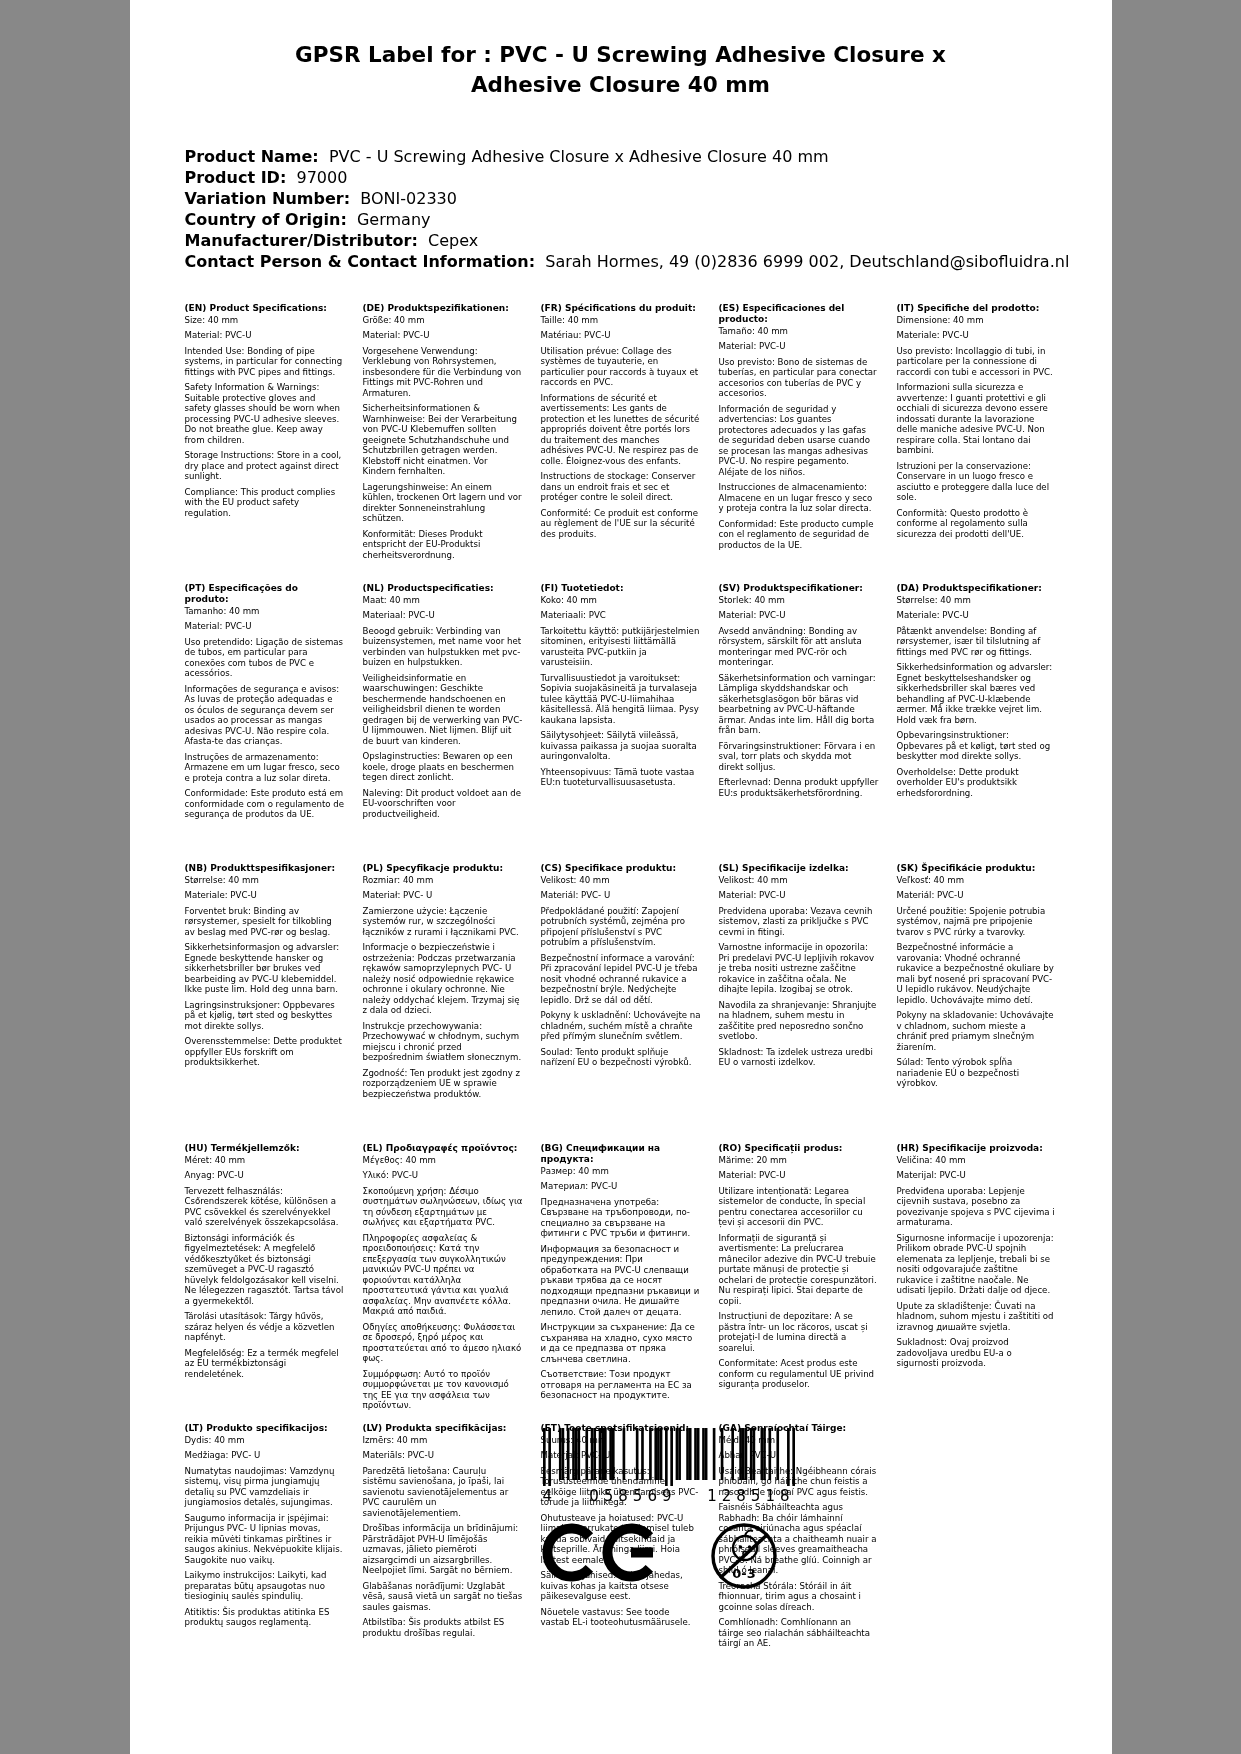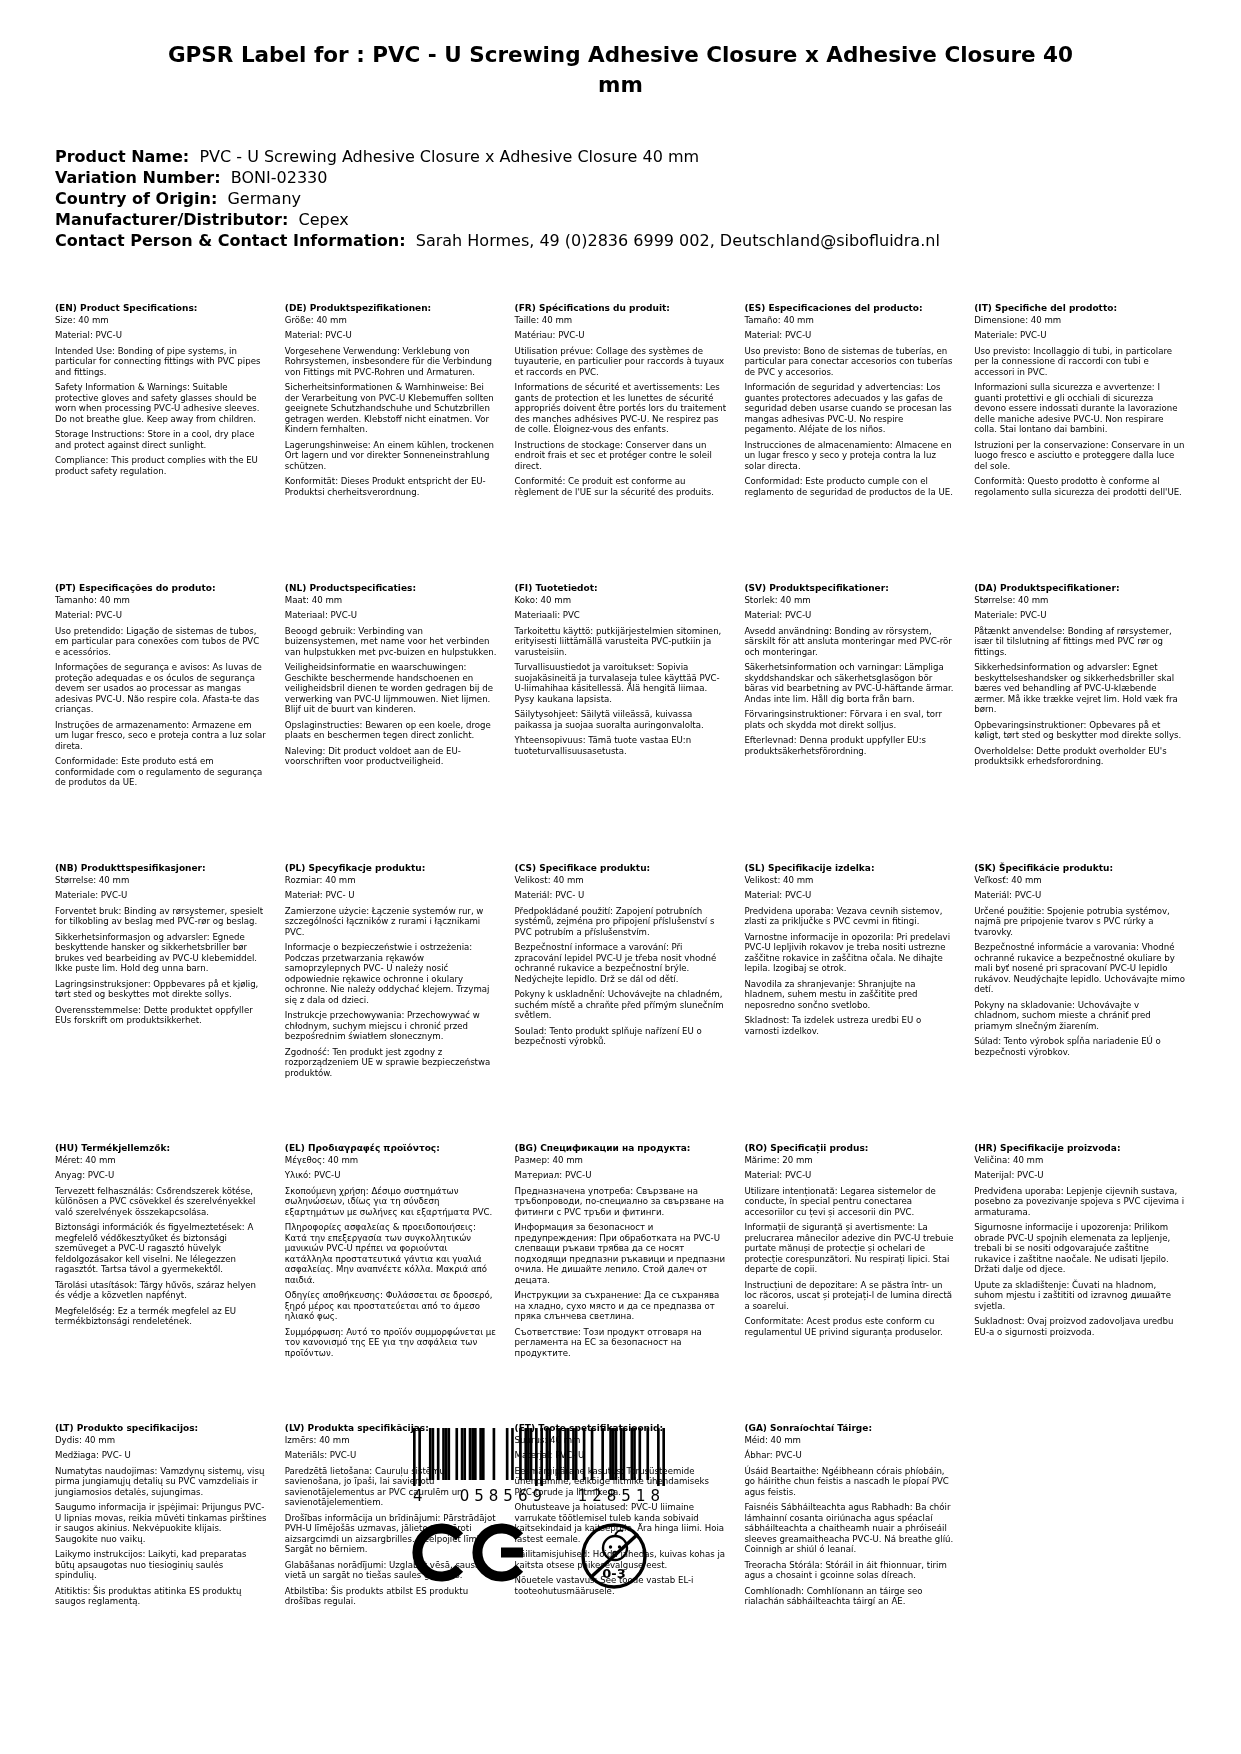--- a/index.html
+++ b/index.html
@@ -1,17 +1,17 @@
 <!DOCTYPE html>
 <html><head>
 <meta charset="utf-8">
 <style>
   html,body{margin:0;padding:0;background:#888;}
   .page{
-    position:relative;width:1241px;height:1754px;background:#ffffff;margin:0 auto;
+    position:relative;width:982px;height:1754px;background:#ffffff;margin:0 auto;
     font-family:"DejaVu Sans",sans-serif;color:#000;overflow:hidden;
   }
   .title{
     position:absolute;top:40px;left:160px;right:160px;margin:0;
     text-align:center;font-size:21.5px;font-weight:bold;line-height:1.38;
     font-family:"DejaVu Sans",sans-serif;
   }
   .product-info{position:absolute;top:146px;left:55px;right:55px;font-size:16px;line-height:21px;}
   .pi-row{white-space:nowrap;}
   .pi-label{font-weight:bold;}
@@ -37,20 +37,21 @@
 </style>
 </head>
 <body>
 
 <div class="page">
 
   <h1 class="title">GPSR Label for : PVC - U Screwing Adhesive Closure x Adhesive Closure 40 mm</h1>
 
   <div class="product-info" id="product-info">
       <div class="pi-row"><span class="pi-label">Product Name:</span><span class="pi-value">&nbsp; PVC - U Screwing Adhesive Closure x Adhesive Closure 40 mm</span></div>
+      <div class="pi-row"><span class="pi-label">Product ID:</span><span class="pi-value">&nbsp; 97000</span></div>
       <div class="pi-row"><span class="pi-label">Variation Number:</span><span class="pi-value">&nbsp; BONI-02330</span></div>
       <div class="pi-row"><span class="pi-label">Country of Origin:</span><span class="pi-value">&nbsp; Germany</span></div>
       <div class="pi-row"><span class="pi-label">Manufacturer/Distributor:</span><span class="pi-value">&nbsp; Cepex</span></div>
       <div class="pi-row"><span class="pi-label">Contact Person &amp; Contact Information:</span><span class="pi-value">&nbsp; Sarah Hormes, 49 (0)2836 6999 002, Deutschland@sibofluidra.nl</span></div>
     </div>
 
   <div class="lang-grid" id="lang-grid">
       <div class="lang-block">
         <div class="lb-header">(EN) Product Specifications:</div>
         <div class="p">Size: 40 mm</div>

